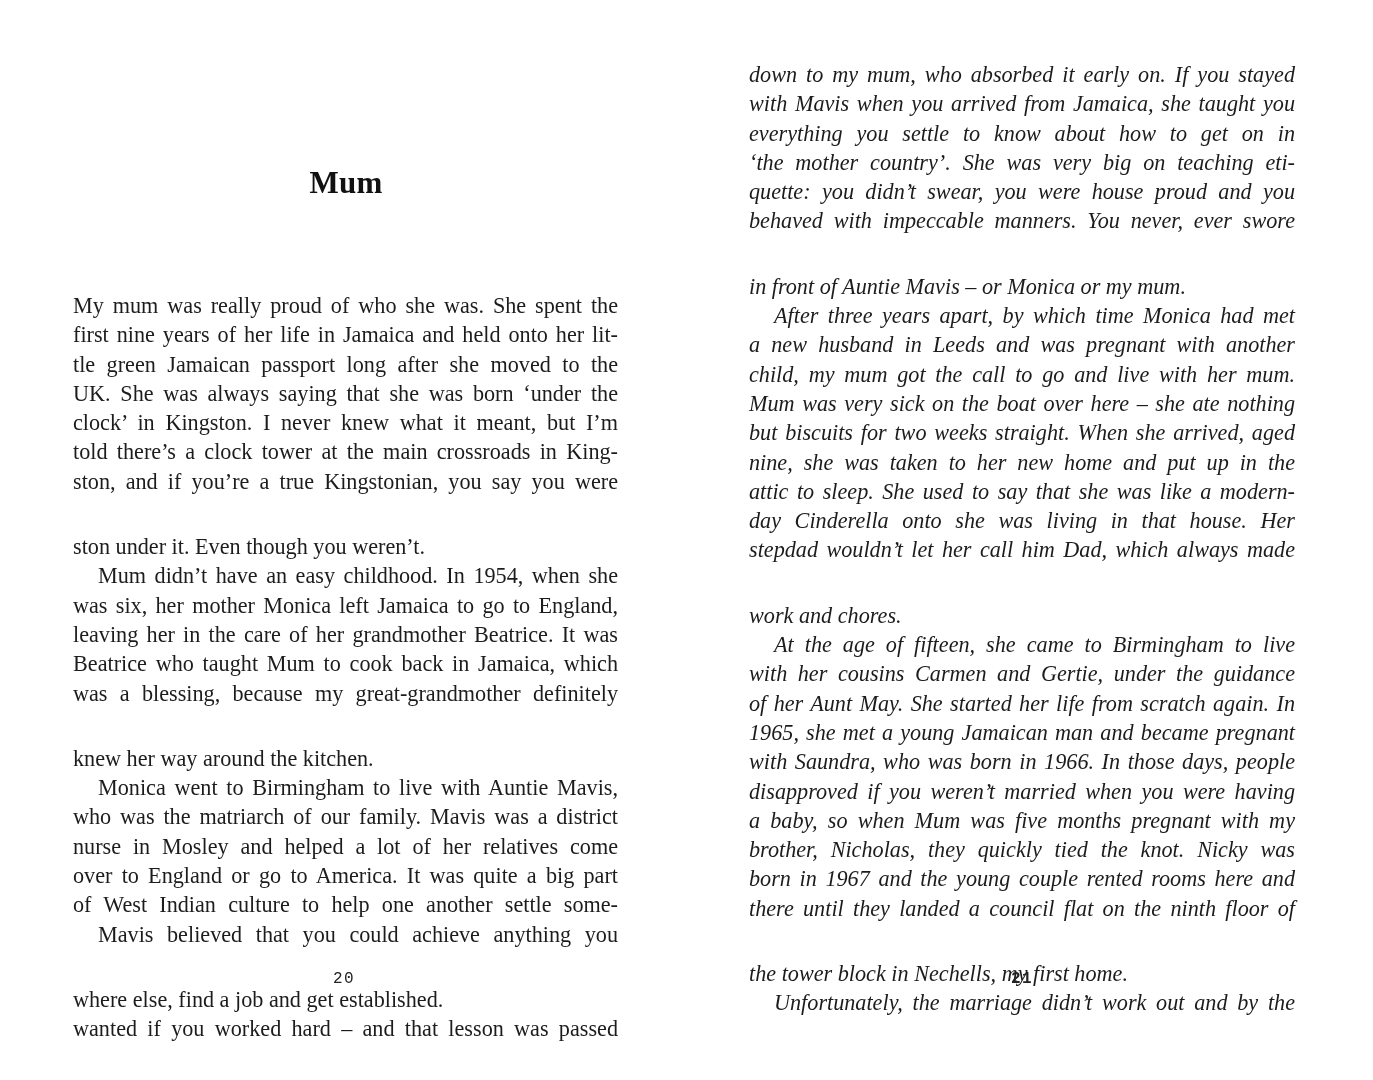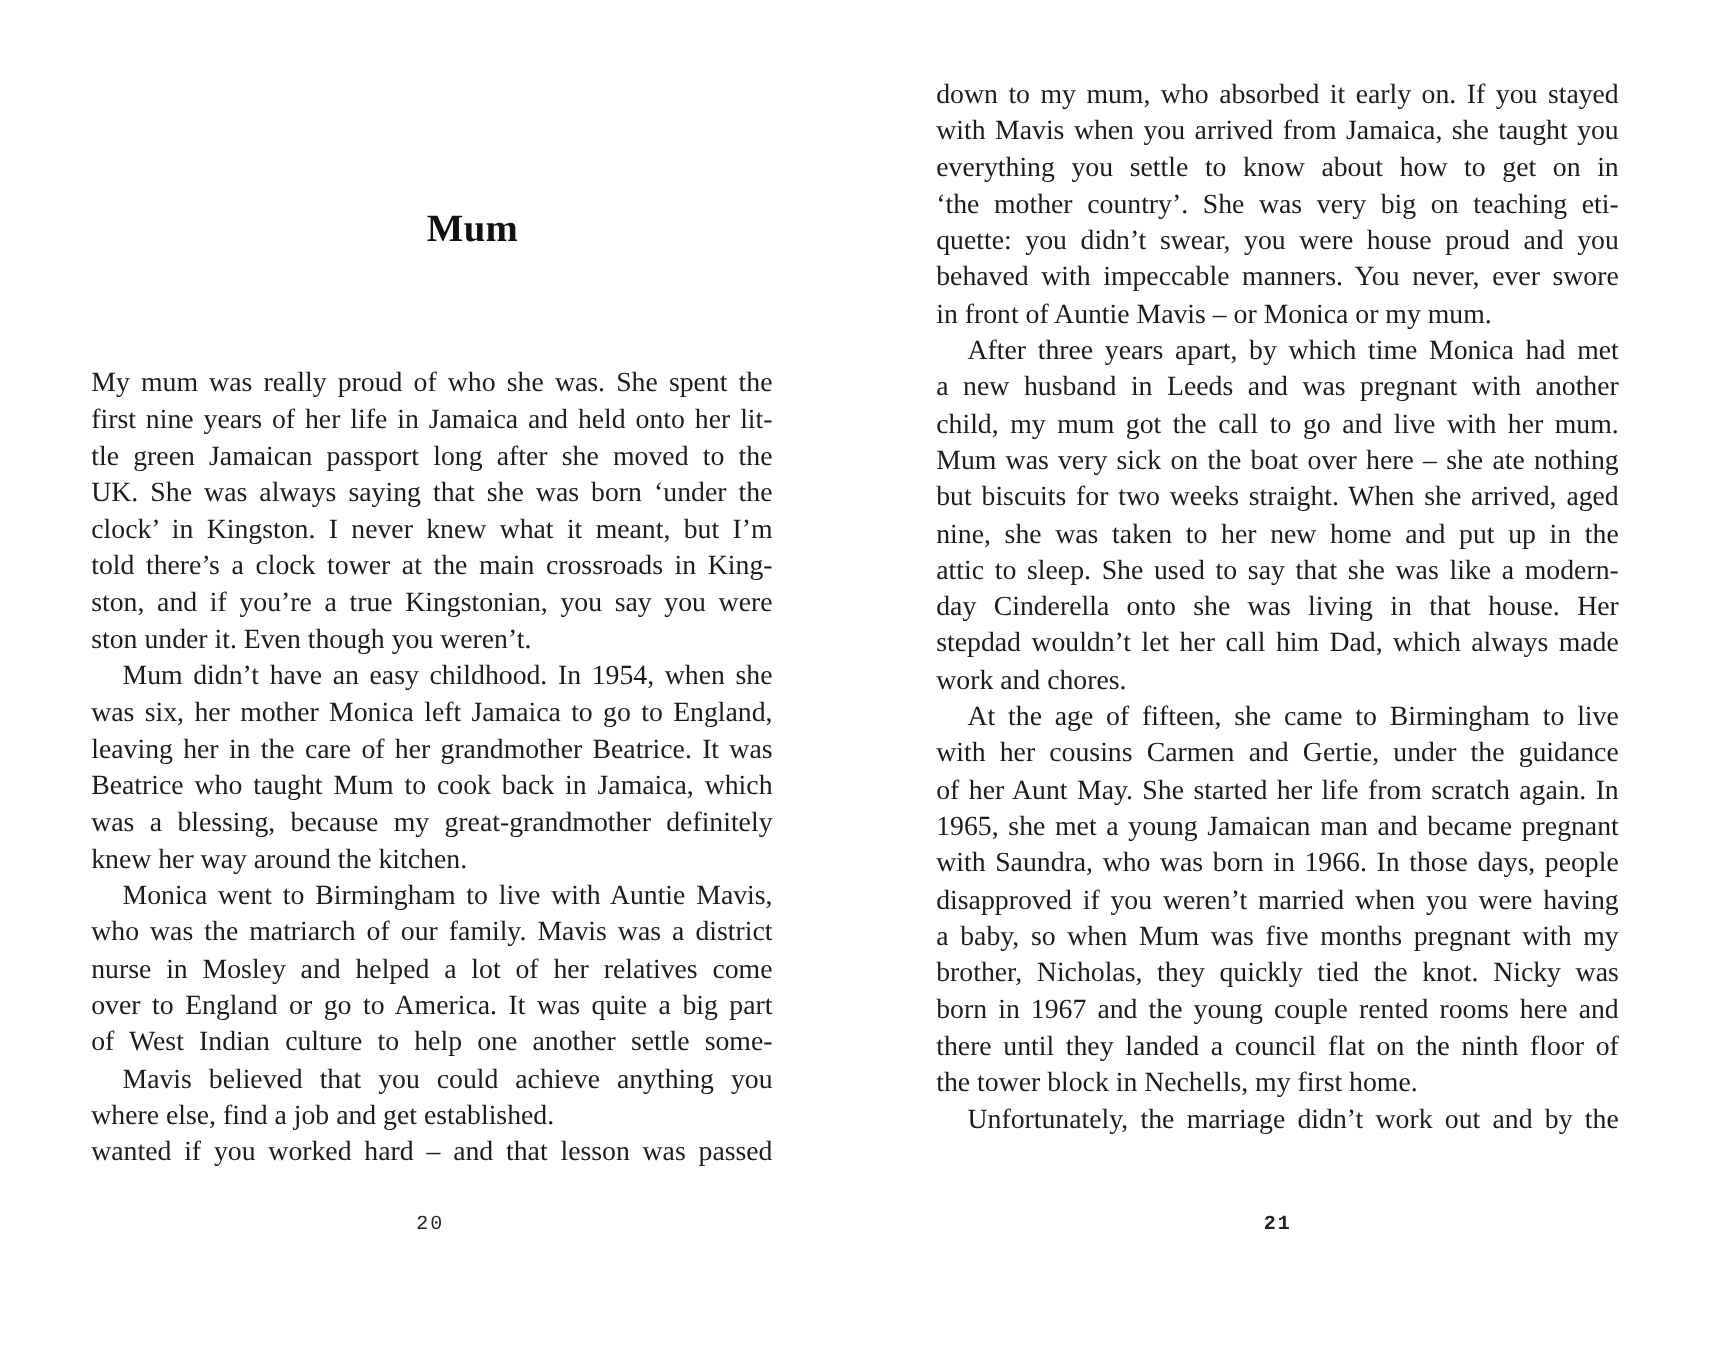--- a/index.html
+++ b/index.html
@@ -5,30 +5,30 @@
   html, body { margin: 0; padding: 0; }
   body {
     width: 1373px; height: 1080px; background: #ffffff; position: relative; overflow: hidden;
     font-family: "Liberation Serif", "DejaVu Serif", serif; color: #1c1c1c;
   }
   .page { position: absolute; top: 0; height: 1080px; }
   .page-left { left: 0; width: 686px; }
   .page-right { left: 686px; width: 687px; }
   .chapter-title {
     position: absolute; top: 165px; left: 0; width: 692px; text-align: center;
-    font-size: 31px; font-weight: bold; letter-spacing: 0.3px; color: #111; padding-left: 32px;
+    font-size: 31px; font-weight: bold; letter-spacing: 0.3px; color: #111;
   }
   .text-block { position: absolute; }
   .left-text { left: 73px; top: 291px; width: 545px; }
-  .right-text { left: 63px; top: 60px; width: 546px; }
+  .right-text { left: 63px; top: 60px; width: 546px; font-style: italic; }
   .line {
     font-size: 22.2px; height: 29.3px; line-height: 29.3px; white-space: nowrap;
     text-align: justify; text-align-last: justify; overflow: visible;
   }
-  .line.last { text-align-last: left; }
+  .line.last { text-align-last: left; margin-top: 36px; }
   .line.indent { padding-left: 25px; }
   .page-number {
     position: absolute; top: 970px; font-size: 16px; letter-spacing: 1.5px; color: #222; font-family: Liberation Mono, monospace;
   }
   .pn-left { left: 333px; }
   .pn-right { left: 325px; font-weight: bold; }
 </style>
 </head>
 <body>
 

